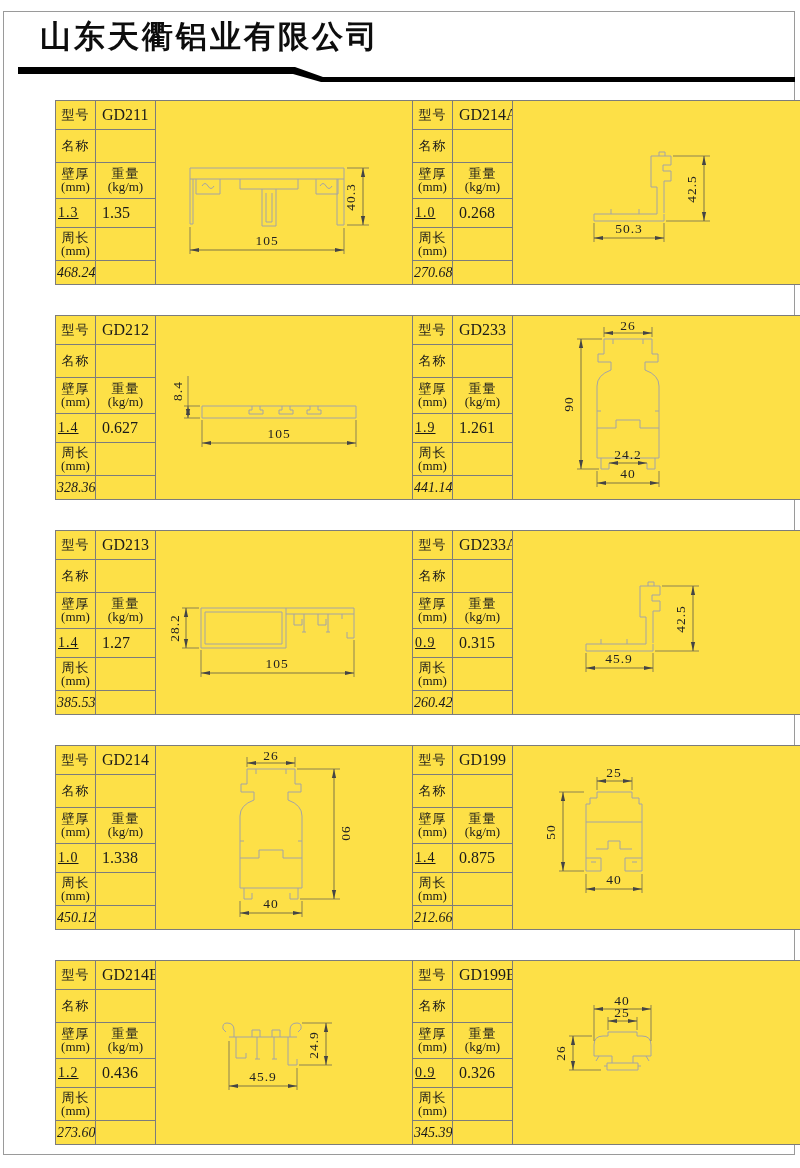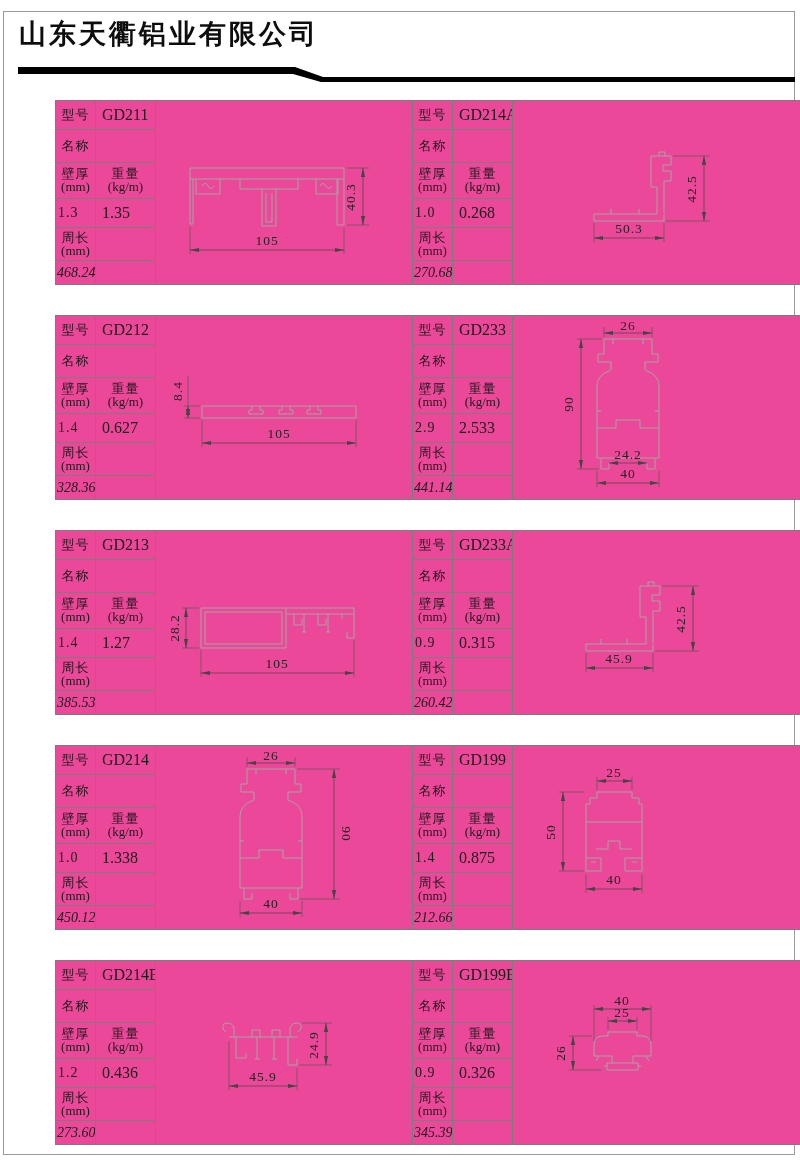--- a/index.html
+++ b/index.html
@@ -6,42 +6,42 @@
   body{
     width:800px;height:1168px;position:relative;background:#ffffff;
     font-family:"Liberation Serif","DejaVu Serif",serif;color:#1a1a1a;
     overflow:hidden;
   }
   .page-border{
     position:absolute;left:3px;top:11px;width:792px;height:1144px;
     border:1px solid #9a9a9a;box-sizing:border-box;pointer-events:none;
   }
   .company-title{
-    position:absolute;left:19px;top:16px;font-size:27px;font-weight:600;
+    position:absolute;left:40px;top:16px;font-size:31px;font-weight:600;
     letter-spacing:3px;color:#0d0d0d;white-space:nowrap;
   }
   .header-line{position:absolute;left:0;top:0;}
   
   .panel{
     position:absolute;width:391px;height:185px;box-sizing:border-box;
     border:1px solid #7c7c7c;display:grid;
     grid-template-columns:40px 60px 1fr;
     grid-template-rows:29px 33px 36px 29px 33px 24px;
-    background:#ec4899;
+    background:#fde047;
   }
   .cell{
     box-sizing:border-box;display:flex;align-items:center;
     overflow:hidden;line-height:1.05;
   }
   .bR{border-right:1px solid #7c7c7c;}
   .bB{border-bottom:1px solid #7c7c7c;}
   .lab{flex-direction:column;justify-content:center;font-size:13px;letter-spacing:1px;}
   .unit{font-size:13px;letter-spacing:0;margin-top:-1px;}
   .val{font-size:16px;padding-left:6px;}
-  .num{font-size:14px;padding-left:2px;letter-spacing:1px;}
+  .num{font-size:14px;padding-left:2px;letter-spacing:1px;text-decoration:underline;}
   .per{font-size:14px;padding-left:1px;font-style:italic;}
   .draw{grid-column:3;grid-row:1/7;align-items:flex-start;}
   svg.dw{display:block;}
   .pf{fill:none;stroke:#a4a4a4;stroke-width:1;}
   .ex{fill:none;stroke:#5a5a5a;stroke-width:0.7;}
   .dl{fill:none;stroke:#454545;stroke-width:0.7;}
   .dt{font-family:"Liberation Serif","DejaVu Serif",serif;font-size:13.5px;fill:#222;letter-spacing:1px;}
 </style>
 </head>
 <body>
@@ -195,22 +195,22 @@
     </div>
   <div class="cell bR bB"></div>
   <div class="cell lab bR bB">
       <span>壁厚</span>
       <span class="unit">(mm)</span>
     </div>
   <div class="cell lab bR bB">
       <span>重量</span>
       <span class="unit">(kg/m)</span>
     </div>
-  <div class="cell num bR bB">2.9</div>
-  <div class="cell val bR bB">2.533</div>
+  <div class="cell num bR bB">1.9</div>
+  <div class="cell val bR bB">1.261</div>
   <div class="cell lab bR bB">
       <span>周长</span>
       <span class="unit">(mm)</span>
     </div>
   <div class="cell bR bB"></div>
   <div class="cell per bR">441.14</div>
   <div class="cell bR"></div>
   <div class="cell draw">
     <svg class="dw" viewBox="0 0 230 183" width="230" height="183">
       <path class="pf" d="M91,23 H139 V38 H145 V46 H132 M91,23 V38 H85 V46 H98 M100,23 v5 M130,23 v5 M98,46 V54 M132,46 V54"></path>

